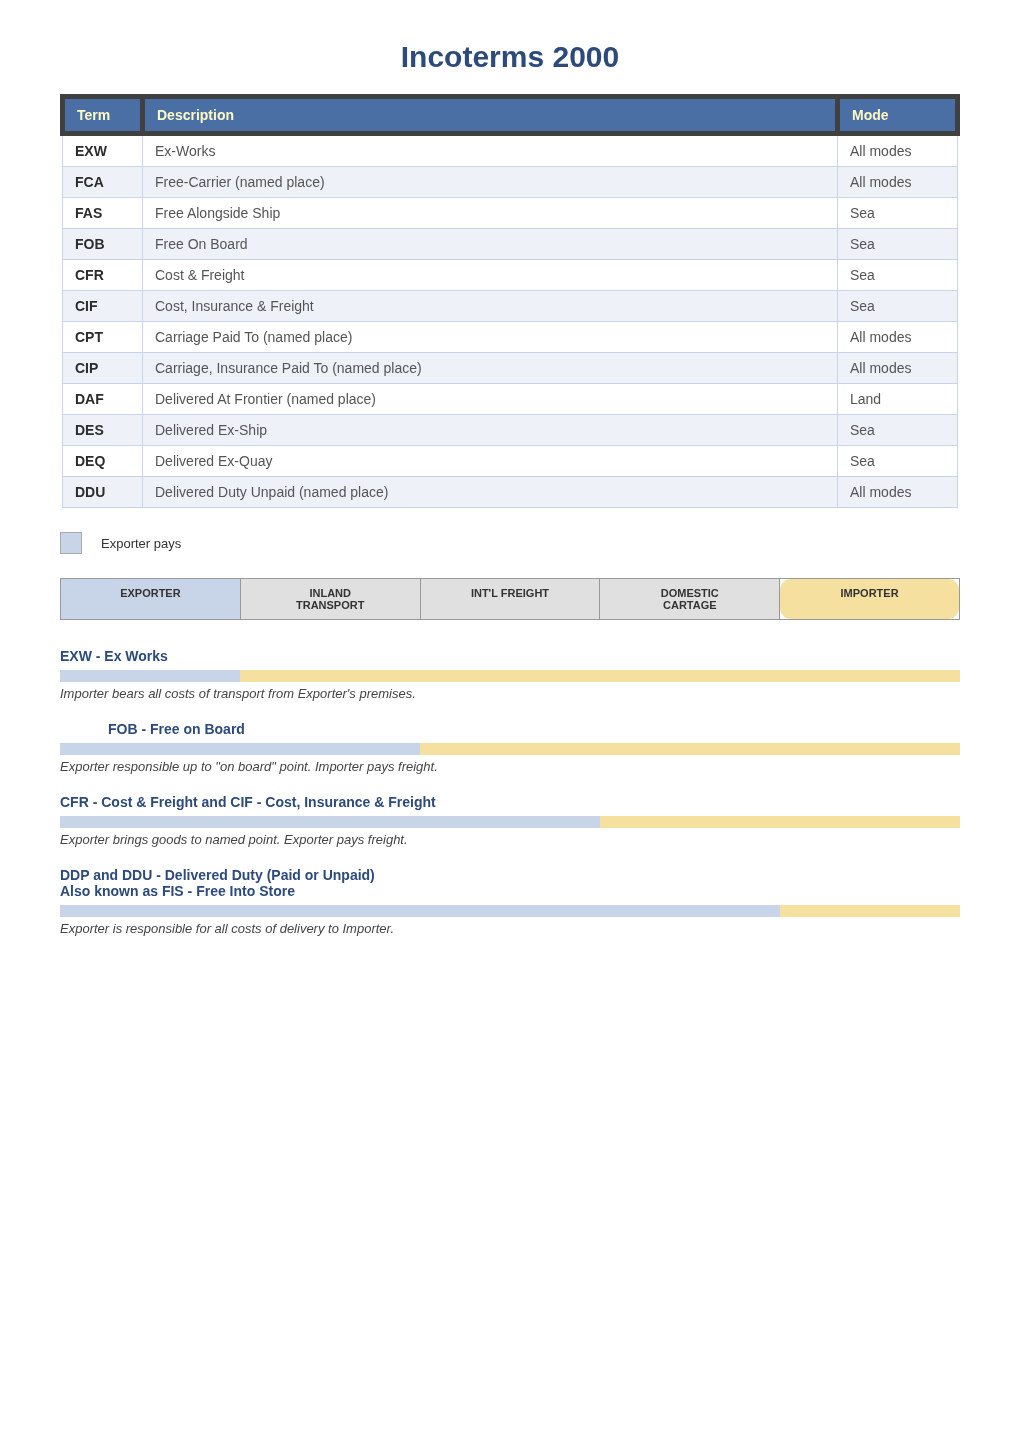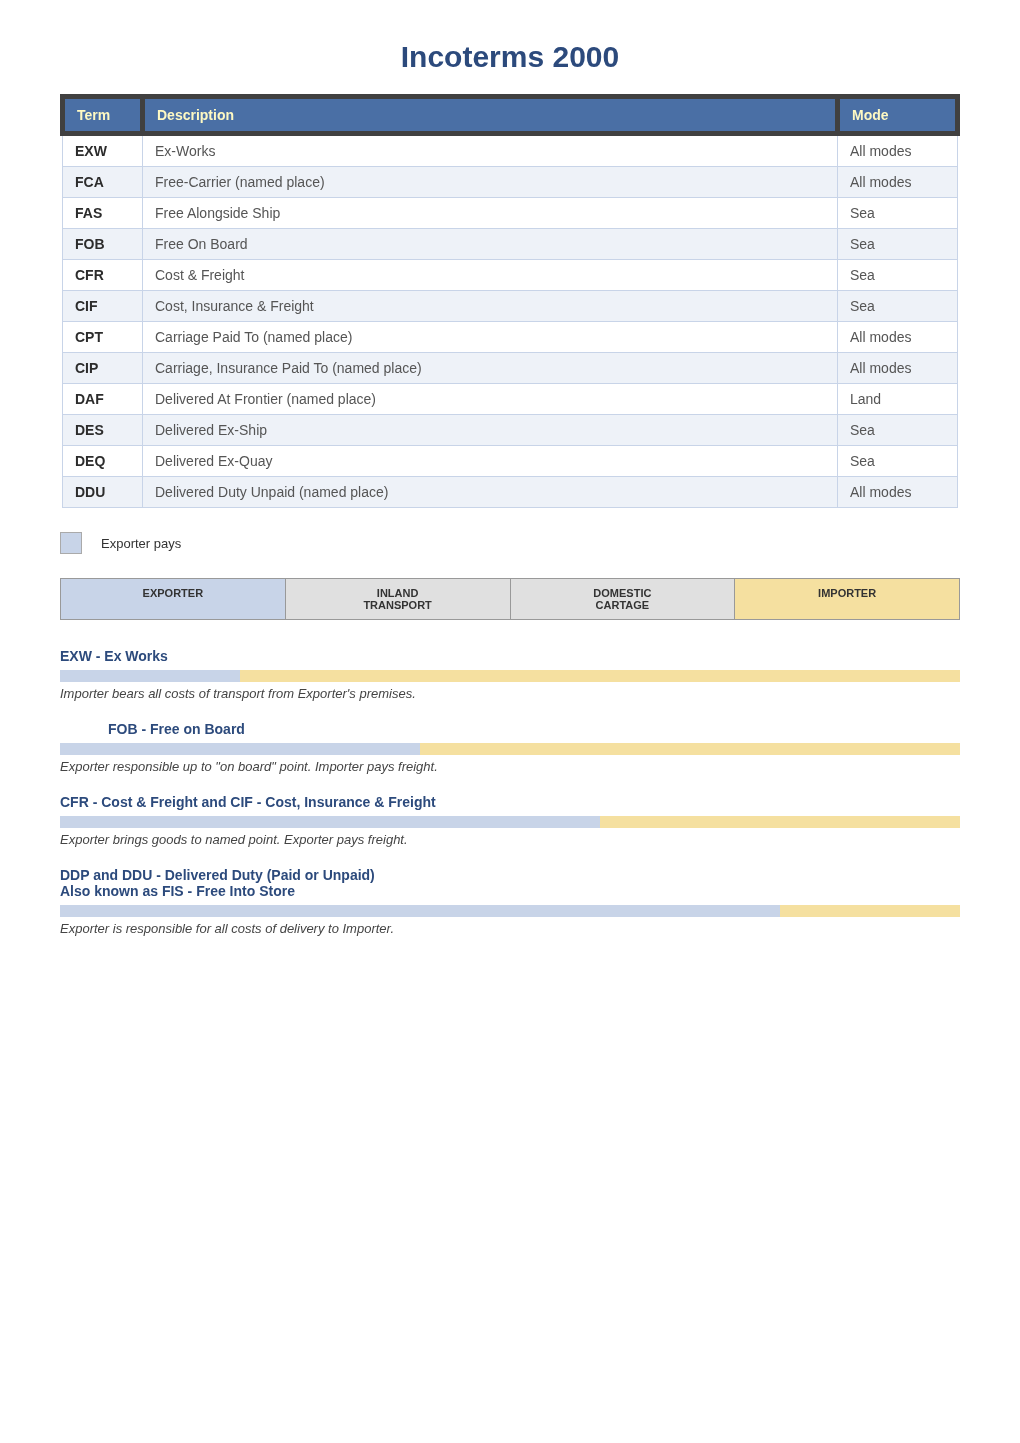--- a/index.html
+++ b/index.html
@@ -228,23 +228,24 @@
   <div class="legend-item">
     <div class="legend-box exporter"></div>
     <span class="legend-label">Exporter pays</span>
   </div>
 </div>
 
 <div class="flow-diagram" id="flow-diagram-container">
     <div class="flow-cell exporter-cell" style="white-space: pre-line;">EXPORTER</div>
     <div class="flow-cell" style="white-space: pre-line;">INLAND
 TRANSPORT</div>
+    <div class="flow-cell" style="white-space: pre-line;">INT'L FREIGHT</div>
     <div class="flow-cell" style="white-space: pre-line;">DOMESTIC
 CARTAGE</div>
-    <div class="flow-cell importer-cell" style="white-space: pre-line;">IMPORTER</div>
+    <div class="flow-cell importer-cell" style="white-space: pre-line; border-radius: 11px;">IMPORTER</div>
   </div>
 
 <div id="sections-container">
     <div class="section-spacer">
       <div class="section-title" style="white-space: pre-line;">EXW - Ex Works</div>
       <div class="section-bars">
         <div class="bar-segment bar-exporter" style="flex: 1 1 0%;"></div>
         <div class="bar-segment bar-importer" style="flex: 4 1 0%;"></div>
       </div>
       <div class="section-desc">Importer bears all costs of transport from Exporter's premises.</div>

